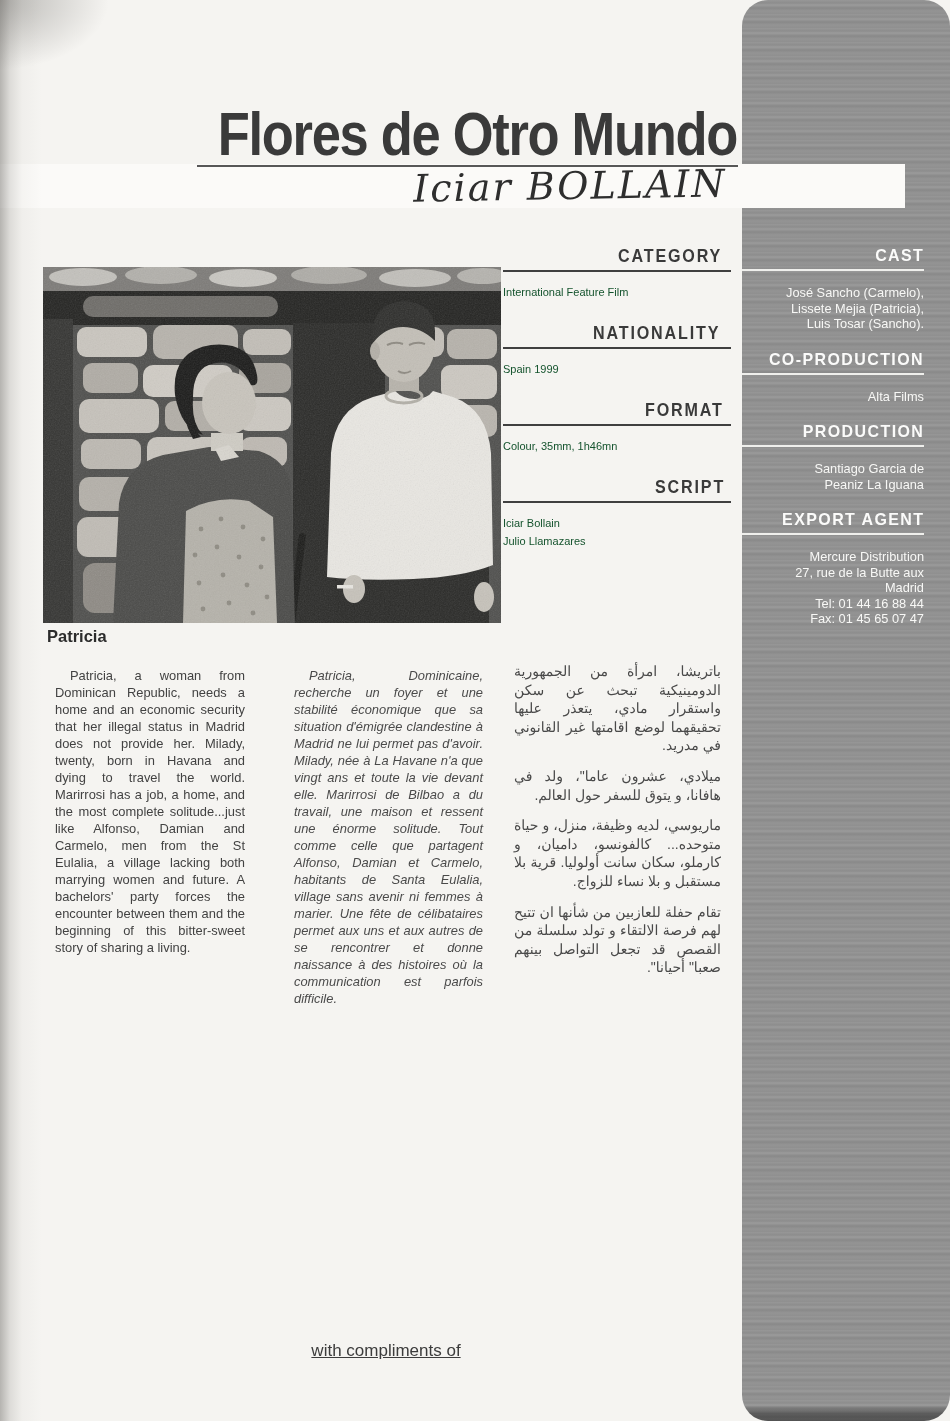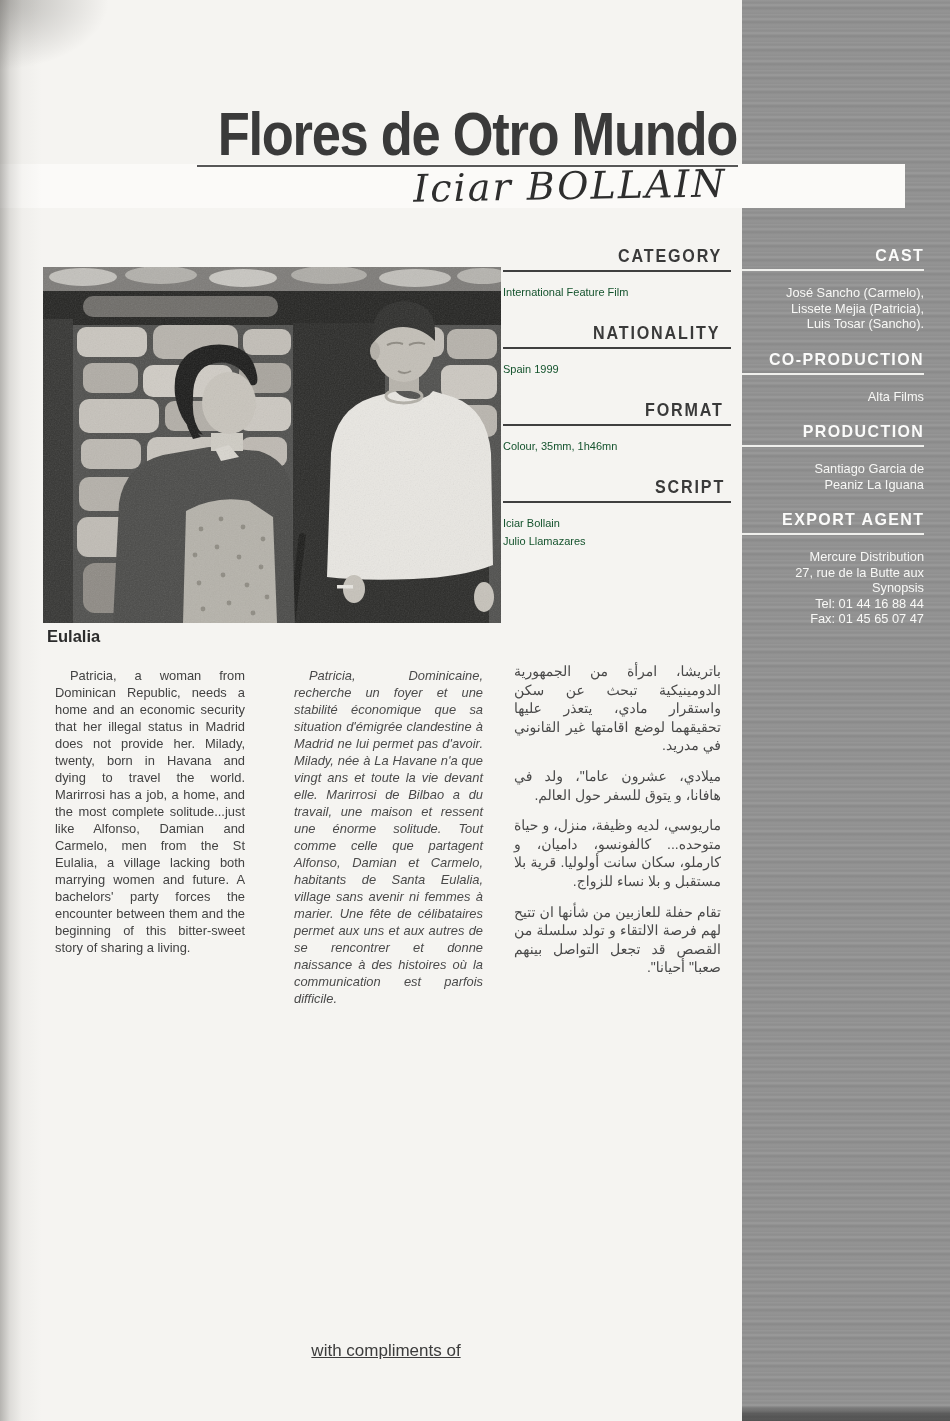--- a/index.html
+++ b/index.html
@@ -5,21 +5,21 @@
   html,body{margin:0;padding:0;background:#d8d8d6;}
   .page{position:relative;width:950px;height:1421px;background:#f5f4f1;overflow:hidden;
         font-family:"Liberation Sans",sans-serif;color:#424242;}
 
   
   .sidebar{position:absolute;left:742px;top:0;width:208px;height:1421px;z-index:1;box-sizing:border-box;
     padding:246px 26px 0 0;
     background:
       linear-gradient(180deg,rgba(0,0,0,0) 0%,rgba(0,0,0,0) 98.9%,rgba(30,30,30,.48) 99.5%,rgba(30,30,30,.55) 100%),
       repeating-linear-gradient(180deg,#979797 0px,#8d8d8d 3px,#9b9b9b 5px,#898989 8px,#949494 11px,#8f8f8f 14px),
-      #909090;}
+      #909090; border-radius: 26px;}
   .sb-section{margin-bottom:18px;}
   .sb-heading{border-bottom:2px solid #efefec;padding-bottom:3px;text-align:right;line-height:20px;}
   .sb-heading span{display:inline-block;font-weight:700;font-size:17px;letter-spacing:1.5px;color:#fbfbfa;
     transform:scaleX(.94);transform-origin:100% 50%;white-space:nowrap;}
   .sb-lines{margin-top:14px;font-size:12.8px;line-height:15.5px;color:#f8f8f6;text-align:right;}
 
   
   .notch{position:absolute;left:0;top:164px;width:905px;height:44px;background:#fbfaf8;z-index:2;}
 
   
@@ -91,21 +91,21 @@
       <div class="sb-lines">
         <div>Santiago Garcia de</div>
         <div>Peaniz La Iguana</div>
       </div>
     </section>
     <section class="sb-section">
       <div class="sb-heading"><span>EXPORT AGENT</span></div>
       <div class="sb-lines">
         <div>Mercure Distribution</div>
         <div>27, rue de la Butte aux</div>
-        <div>Synopsis</div>
+        <div>Madrid</div>
         <div>Tel: 01 44 16 88 44</div>
         <div>Fax: 01 45 65 07 47</div>
       </div>
     </section>
   </aside>
 
   <div class="notch"></div>
 
   <h1 class="title">Flores de Otro Mundo</h1>
   <div class="title-rule"></div>
@@ -235,21 +235,21 @@
     </div>
     <div class="info-block">
       <div class="info-heading"><span>SCRIPT</span></div>
       <div class="info-lines">
         <div>Iciar Bollain</div>
         <div>Julio Llamazares</div>
       </div>
     </div>
   </section>
 
-  <h2 class="syn-heading">Eulalia</h2>
+  <h2 class="syn-heading">Patricia</h2>
   <div class="col col-en">
     <p>Patricia, a woman from Dominican Republic, needs a home and an economic security that her illegal status in Madrid does not provide her. Milady, twenty, born in Havana and dying to travel the world. Marirrosi has a job, a home, and the most complete solitude...just like Alfonso, Damian and Carmelo, men from the St Eulalia, a village lacking both marrying women and future. A bachelors' party forces the encounter between them and the beginning of this bitter-sweet story of sharing a living.</p>
   </div>
   <div class="col col-fr">
     <p>Patricia, Dominicaine, recherche un foyer et une stabilité économique que sa situation d'émigrée clandestine à Madrid ne lui permet pas d'avoir. Milady, née à La Havane n'a que vingt ans et toute la vie devant elle. Marirrosi de Bilbao a du travail, une maison et ressent une énorme solitude. Tout comme celle que partagent Alfonso, Damian et Carmelo, habitants de Santa Eulalia, village sans avenir ni femmes à marier. Une fête de célibataires permet aux uns et aux autres de se rencontrer et donne naissance à des histoires où la communication est parfois difficile.</p>
   </div>
   <div class="col col-ar" lang="ar" dir="rtl">
     <p>باتريشا، امرأة من الجمهورية الدومينيكية تبحث عن سكن واستقرار مادي، يتعذر عليها تحقيقهما لوضع اقامتها غير القانوني في مدريد.</p>
     <p>ميلادي، عشرون عاما"، ولد في هافانا، و يتوق للسفر حول العالم.</p>
     <p>ماريوسي، لديه وظيفة، منزل، و حياة متوحده... كالفونسو، داميان، و كارملو، سكان سانت أولوليا. قرية بلا مستقبل و بلا نساء للزواج.</p>

